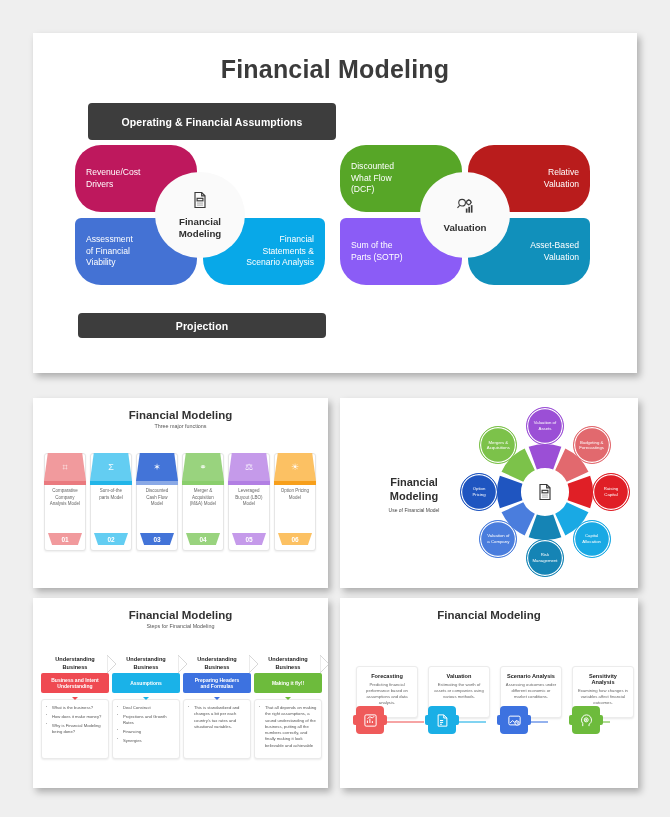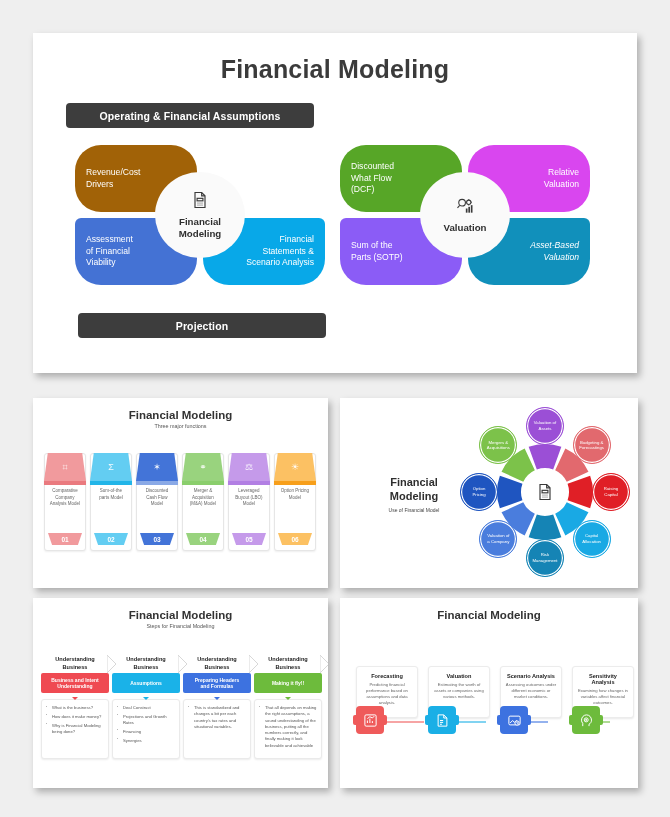--- a/index.html
+++ b/index.html
@@ -31,21 +31,21 @@
   .bar {
     position: absolute;
     background: #3d3d3d;
     border-radius: 4px;
     color: #fff;
     font-size: 10.5px;
     font-weight: bold;
     display: flex; align-items: center; justify-content: center;
     letter-spacing: 0.1px;
   }
-  #bar-top    { left: 33px; top: 70px;  width: 248px; height: 25px; }
+  #bar-top    { left: 55px; top: 70px;  width: 248px; height: 37px; }
   #bar-bottom { left: 45px; top: 280px; width: 248px; height: 25px; }
 
   .petal-group { position: absolute; width: 250px; height: 140px; }
   #group-left  { left: 42px;  top: 112px; }
   #group-right { left: 307px; top: 112px; }
 
   .petal {
     position: absolute;
     width: 122px; height: 67px;
     display: flex;
@@ -206,21 +206,21 @@
 <body>
 
 <div class="page">
 
   <div class="slide" id="slide-hero">
     <div class="hero-title">Financial Modeling</div>
 
     <div class="bar" id="bar-top">Operating &amp; Financial Assumptions</div>
 
     <div class="petal-group" id="group-left">
-      <div class="petal p-tl" style="background: #a16207;">
+      <div class="petal p-tl" style="background: #be185d;">
         <span style="white-space: pre-line;">Revenue/Cost
 Drivers</span>
       </div>
       <div class="petal p-bl" style="background: rgb(68, 114, 212);">
         <span style="white-space: pre-line;">Assessment
 of Financial
 Viability</span>
       </div>
       <div class="petal p-br" style="background: rgb(8, 168, 232);">
         <span style="white-space: pre-line;">Financial
@@ -245,30 +245,30 @@
 Modeling</span>
       </div>
     </div>
 
     <div class="petal-group" id="group-right">
       <div class="petal p-tl" style="background: rgb(87, 166, 39);">
         <span style="white-space: pre-line;">Discounted
 What Flow
 (DCF)</span>
       </div>
-      <div class="petal p-tr" style="background: #d946ef; text-align: right;">
+      <div class="petal p-tr" style="background: #b91c1c; text-align: right;">
         <span style="white-space: pre-line;">Relative
 Valuation</span>
       </div>
       <div class="petal p-bl" style="background: #8b5cf6;">
         <span style="white-space: pre-line;">Sum of the
 Parts (SOTP)</span>
       </div>
       <div class="petal p-br" style="background: rgb(17, 144, 187);">
-        <span style="white-space: pre-line; font-style: italic;">Asset-Based
+        <span style="white-space: pre-line;">Asset-Based
 Valuation</span>
       </div>
       <div class="hub">
         <span class="hub-icon">
           <svg width="20" height="20" viewBox="0 0 24 24" fill="none" stroke="#3a3a3a" stroke-width="1.3">
             <circle cx="8.5" cy="8" r="4"></circle>
               <path d="M5.6 11.2 3 14.2"></path>
             <circle cx="16.5" cy="7.5" r="2.6"></circle>
             <path d="M16.5 3.6v1M16.5 10.4v1M12.6 7.5h1M19.4 7.5h1"></path>
             <rect x="13" y="15" width="2" height="5" fill="#3a3a3a" stroke="none"></rect>

